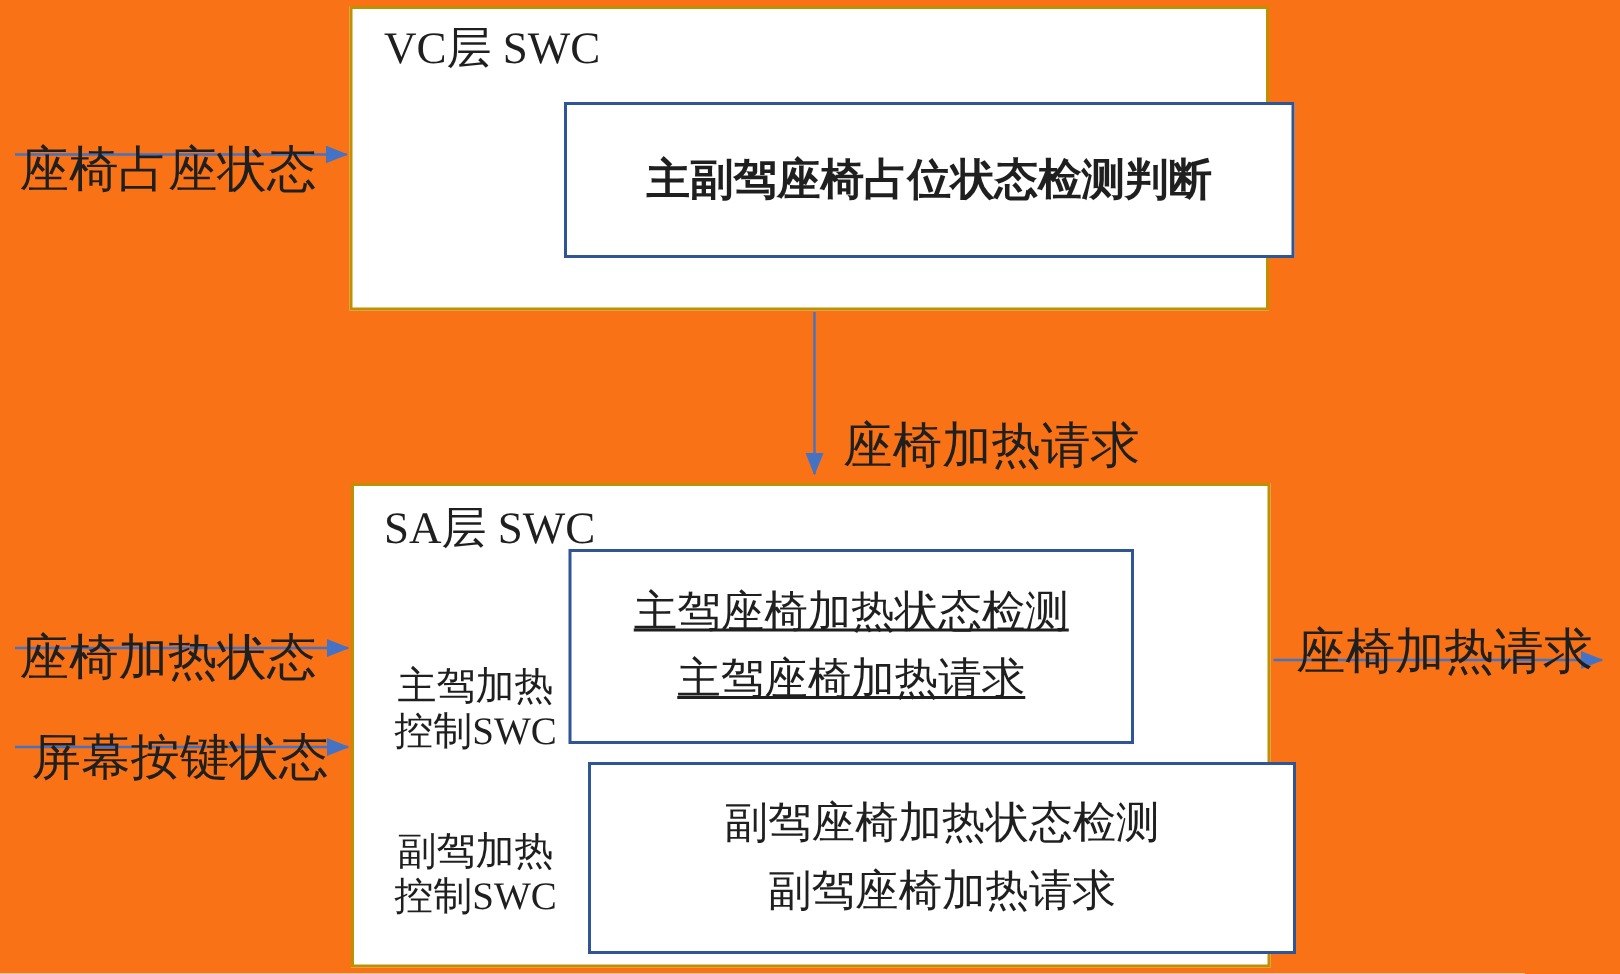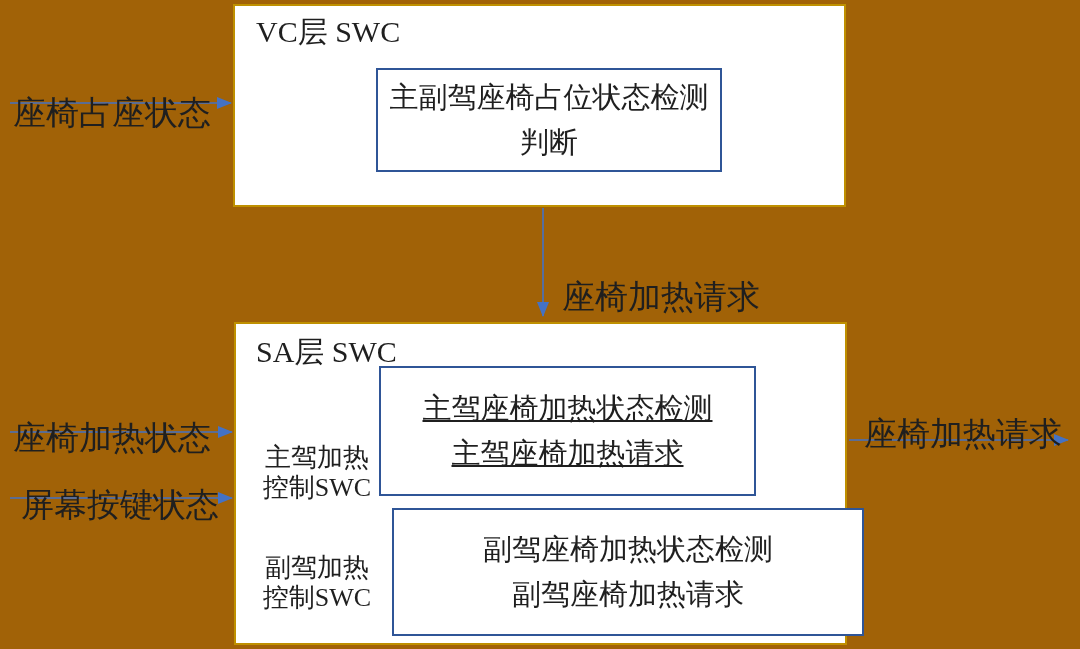--- a/index.html
+++ b/index.html
@@ -1,20 +1,20 @@
 <!DOCTYPE html>
 <html><head>
 <meta charset="utf-8">
 <style>
   html, body { margin: 0; padding: 0; background: #ffffff; }
   #canvas {
     position: relative;
     width: 1080px;
     height: 649px;
-    background: #a16207;
+    background: #f97316;
     font-family: "Liberation Serif", serif;
     color: #1f1f1f;
     overflow: hidden;
   }
   .outer-box {
     position: absolute;
     border: 2px solid #BF9000;
     background: #ffffff;
     box-sizing: border-box;
   }
@@ -72,21 +72,21 @@
     </defs>
     <line x1="10" y1="103" x2="231" y2="103" stroke="#4472C4" stroke-width="1.6" marker-end="url(#arrowhead)"></line>
     <line x1="543" y1="208" x2="543" y2="316" stroke="#4472C4" stroke-width="1.6" marker-end="url(#arrowhead)"></line>
     <line x1="10" y1="432" x2="232" y2="432" stroke="#4472C4" stroke-width="1.6" marker-end="url(#arrowhead)"></line>
     <line x1="10" y1="498" x2="232" y2="498" stroke="#4472C4" stroke-width="1.6" marker-end="url(#arrowhead)"></line>
     <line x1="849" y1="440" x2="1068" y2="440" stroke="#4472C4" stroke-width="1.6" marker-end="url(#arrowhead)"></line>
   </svg>
 
   <div class="outer-box" style="left:233px; top:4px; width:613px; height:203px;"></div>
   <div class="box-title" style="left:256px; top:12px;">VC层 SWC</div>
-  <div class="inner-box" style="left:376px; top:68px; width:346px; height:104px;">
+  <div class="inner-box" style="left:376px; top:68px; width:487px; height:104px;font-weight:bold;">
     <span>主副驾座椅占位状态检测判断</span>
   </div>
 
   <div class="outer-box" style="left:234px; top:322px; width:613px; height:323px;"></div>
   <div class="box-title" style="left:256px; top:332px;">SA层 SWC</div>
 
   <div class="side-label" style="left:246px; top:400px; width:142px; height:68px;margin-top:39px;">
     <span>主驾加热</span>
     <span>控制SWC</span>
   </div>

